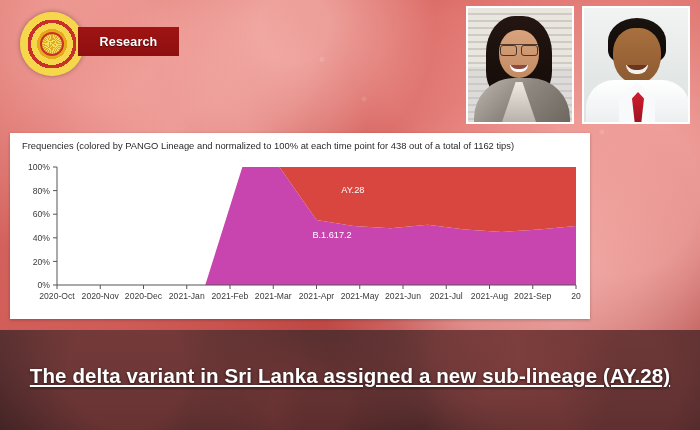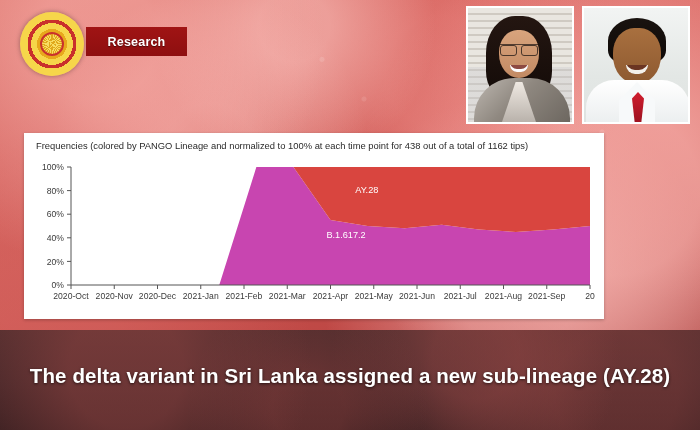--- a/index.html
+++ b/index.html
@@ -66,21 +66,20 @@
   
   .research-badge {
     position:absolute; left:78px; top:27px;
     width:101px; height:29px;
     background:linear-gradient(180deg,#a01414 0%,#8e0f10 100%);
     color:#ffffff;
     font-size:12.5px; font-weight:bold;
     letter-spacing:.2px;
     display:flex; align-items:center; justify-content:center;
     text-shadow:0 1px 1px rgba(0,0,0,.5);
-    margin-left:8px;
   }
 
   
   .headline {
     position:absolute; left:22px; top:83px; width:420px;
     color:#ffffff;
     font-size:13.1px; font-weight:bold; line-height:21px;
     text-shadow:0 1px 2px rgba(80,0,0,.75);
   }
 
@@ -167,21 +166,21 @@
     clip-path:polygon(50% 0,100% 46%,100% 100%,0 100%,0 46%);
   }
   .pf-b .tie {
     position:absolute; left:48px; bottom:0; width:12px; height:30px;
     background:linear-gradient(180deg,#d01d2e,#9e1220);
     clip-path:polygon(50% 0,100% 22%,78% 100%,22% 100%,0 22%);
   }
 
   
   .chart-card {
-    position:absolute; left:24px; top:133px;
+    position:absolute; left:10px; top:133px;
     width:580px; height:186px;
     background:#ffffff;
     box-shadow:0 1px 3px rgba(0,0,0,.25);
   }
   .chart-caption {
     position:absolute; left:12px; top:7px;
     font-size:9.4px; color:#2a2a2a; white-space:nowrap;
   }
 
   .plot-wrap { position:absolute; left:0; top:24px; width:580px; height:162px; }
@@ -196,20 +195,21 @@
       radial-gradient(circle at 68% 26%, rgba(155,74,72,0.50) 0 9%, rgba(0,0,0,0) 30%),
       radial-gradient(circle at 88% 62%, rgba(145,68,66,0.50) 0 10%, rgba(0,0,0,0) 32%),
       linear-gradient(180deg,#4a2b2c 0%,#3d2426 50%,#2e1b1d 100%);
   }
   .bottom-banner .bb-text {
     position:absolute; left:0; right:0; top:34px;
     text-align:center;
     color:#ffffff;
     font-size:20.5px; font-weight:bold; letter-spacing:.1px;
     text-shadow:0 1px 3px rgba(0,0,0,.65);
+    text-decoration:underline;
   }
 </style>
 </head>
 <body>
 
 <div id="stage">
 
   <div class="bg-top"></div>
 
   <div class="seal">

